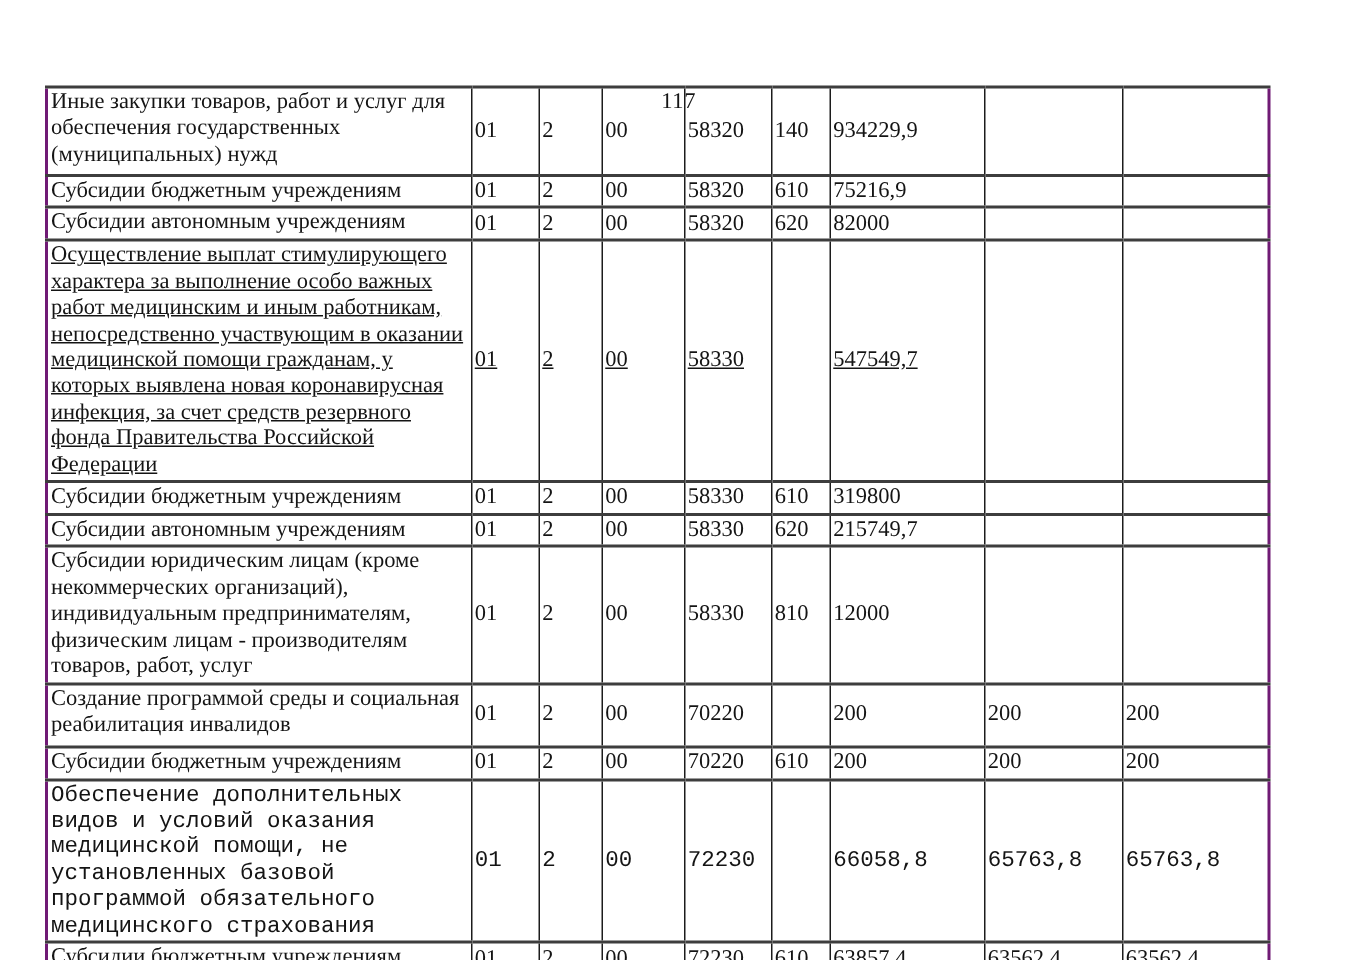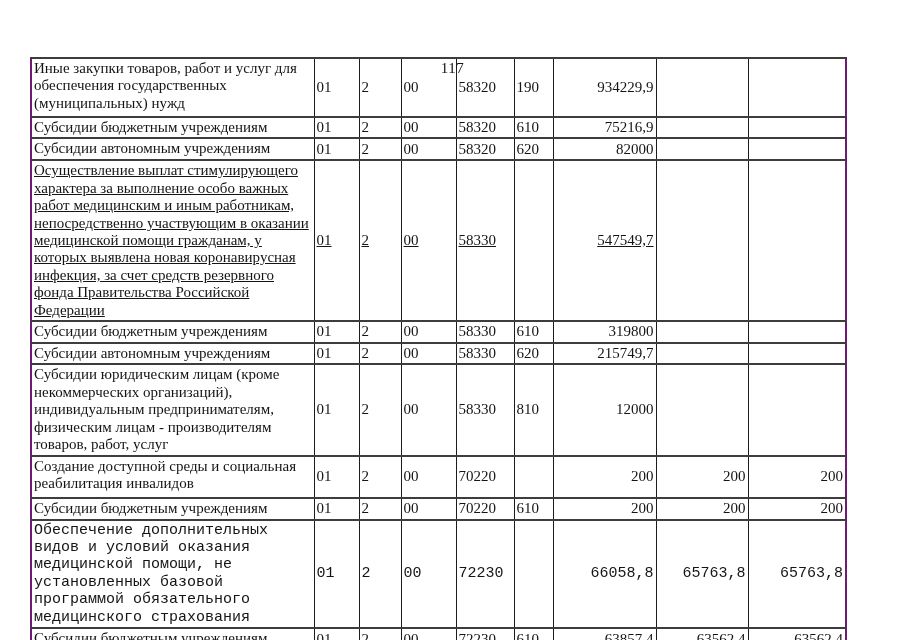--- a/index.html
+++ b/index.html
@@ -47,21 +47,21 @@
   td.desc {
     text-align: left;
     vertical-align: top;
     padding-left: 3px;
   }
   td.code {
     text-align: left;
     vertical-align: middle;
   }
   td.amount {
-    text-align: right;
+    text-align: left;
     vertical-align: middle;
     padding-right: 2px;
   }
   
   tr:nth-child(1)  { height: 59px; }
   tr:nth-child(2)  { height: 21px; }
   tr:nth-child(3)  { height: 22px; }
   tr:nth-child(4)  { height: 155px; text-decoration: underline; }
   tr:nth-child(5)  { height: 22px; }
   tr:nth-child(6)  { height: 21px; }
@@ -88,21 +88,21 @@
     <col style="width:92px">
     <col style="width:98px">
   </colgroup>
   <tbody>
       <tr>
         <td class="desc">Иные закупки товаров, работ и услуг для обеспечения государственных (муниципальных) нужд</td>
         <td class="code">01</td>
         <td class="code">2</td>
         <td class="code">00</td>
         <td class="code">58320</td>
-        <td class="code">190</td>
+        <td class="code">140</td>
         <td class="amount">934229,9</td>
         <td class="amount"></td>
         <td class="amount"></td>
       </tr>
       <tr>
         <td class="desc">Субсидии бюджетным учреждениям</td>
         <td class="code">01</td>
         <td class="code">2</td>
         <td class="code">00</td>
         <td class="code">58320</td>
@@ -160,21 +160,21 @@
         <td class="code">01</td>
         <td class="code">2</td>
         <td class="code">00</td>
         <td class="code">58330</td>
         <td class="code">810</td>
         <td class="amount">12000</td>
         <td class="amount"></td>
         <td class="amount"></td>
       </tr>
       <tr>
-        <td class="desc">Создание доступной среды и социальная реабилитация инвалидов</td>
+        <td class="desc">Создание программой среды и социальная реабилитация инвалидов</td>
         <td class="code">01</td>
         <td class="code">2</td>
         <td class="code">00</td>
         <td class="code">70220</td>
         <td class="code"></td>
         <td class="amount">200</td>
         <td class="amount">200</td>
         <td class="amount">200</td>
       </tr>
       <tr>

